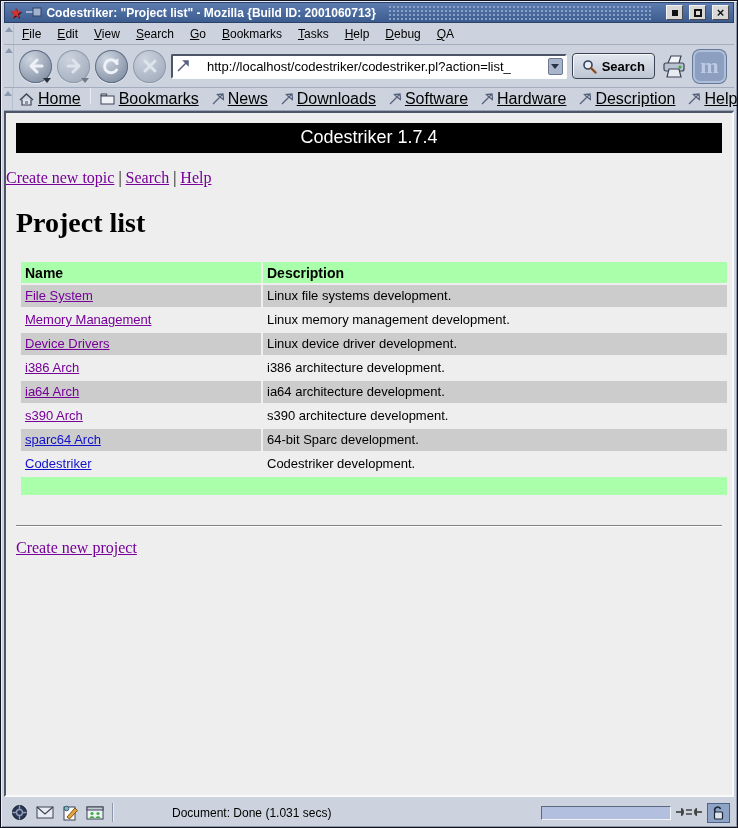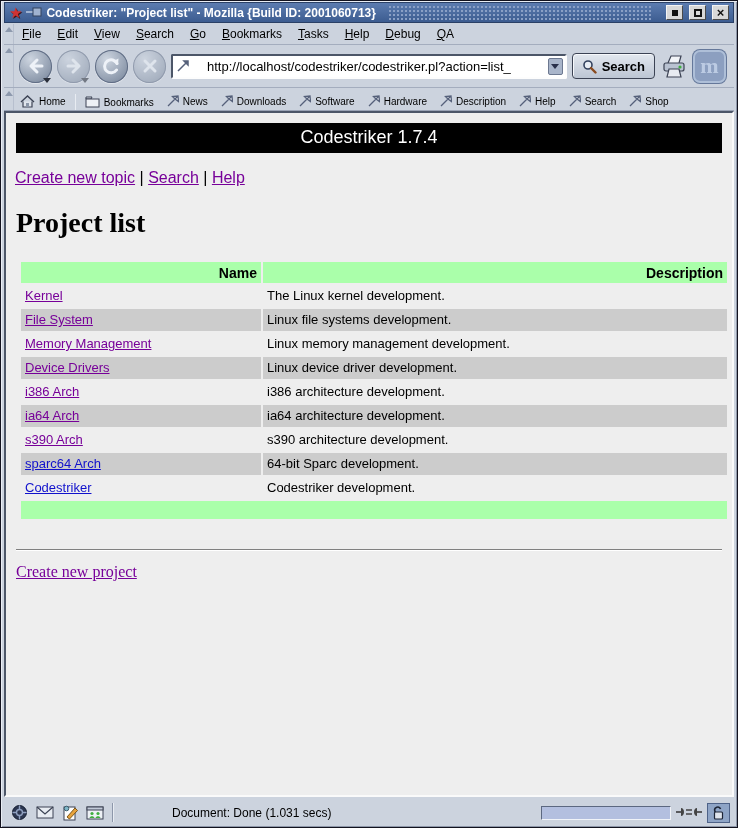--- a/index.html
+++ b/index.html
@@ -117,57 +117,58 @@
     border:2px solid #aebfd8;
     box-shadow:0 0 0 1px #65789a;
     display:flex; align-items:center; justify-content:center;
     font-size:22px; font-weight:bold; color:#bccbe3; cursor:pointer;
     font-family:"Liberation Serif",serif;
   }
 
   
   .personalbar {
     height:23px; flex:0 0 23px;
-    display:flex; align-items:flex-end;
+    display:flex; align-items:flex-start;
     border-bottom:1px solid #9aa3b5;
-    font-size:10px;
+    font-size:16px;
+    text-decoration:underline;
   }
   .pt-item {
     display:flex; align-items:center; gap:4px;
     padding:2px 6px; cursor:pointer; color:#000; white-space:nowrap;
   }
   .pt-sep { width:1px; height:16px; background:#8d97aa; border-right:1px solid #e8ecf2; margin:0 3px; }
 
   
   .content {
     flex:1 1 auto; background:#eeeeee; overflow:hidden;
     border:2px solid; border-color:#4c5668 #fafafa #fafafa #4c5668;
   }
   .banner {
     margin:10px 10px 7px 10px; background:#000; color:#fff;
     text-align:center; font-size:18px; padding:4px 0 5px;
   }
   .top-links {
-    margin:16px 10px 0 9px;
-    font-family:Liberation Sans, sans-serif; font-size:16px; color:#000;
+    margin:16px 10px 0 0;
+    font-family:Liberation Serif, serif; font-size:16px; color:#000;
   }
   a.vlink { color:#770099; text-decoration:underline; cursor:pointer; }
   a.nlink { color:#1111cc; text-decoration:underline; cursor:pointer; }
   .page-heading {
     margin:20px 10px 0 10px;
     font-family:"Liberation Serif",serif; font-size:28px; font-weight:bold; color:#000;
   }
   table.projects {
     margin:21px 0 0 13px; width:710px;
     border-spacing:2px; border-collapse:separate;
     font-size:13px;
   }
   table.projects th {
     background:#aaffaa; font-size:14px; font-weight:bold; color:#000;
-    height:21px; text-align:right; padding:0 4px;
+    height:21px; text-align:left; padding:0 4px;
   }
   table.projects td { padding:3px 4px 4px; height:18px; vertical-align:middle; }
   td.col-name  { width:240px; }
   tr.row-gray td { background:#cccccc; }
   td.green-footer { background:#aaffaa; height:17px; }
   .rule {
     margin:28px 10px 0 10px; height:2px;
     border-top:1px solid #808080; border-bottom:1px solid #ffffff;
   }
   .bottom-link {
@@ -377,24 +378,20 @@
     </div>
 
     <div class="page-heading">Project list</div>
 
     <table class="projects">
       <tbody>
           <tr>
         <th class="col-name">Name</th>
         <th>Description</th>
       </tr>
-      <tr>
-        <td class="col-name"><a class="vlink">Kernel</a></td>
-        <td>The Linux kernel development.</td>
-      </tr>
       <tr class="row-gray">
         <td class="col-name"><a class="vlink">File System</a></td>
         <td>Linux file systems development.</td>
       </tr>
       <tr>
         <td class="col-name"><a class="vlink">Memory Management</a></td>
         <td>Linux memory management development.</td>
       </tr>
       <tr class="row-gray">
         <td class="col-name"><a class="vlink">Device Drivers</a></td>

